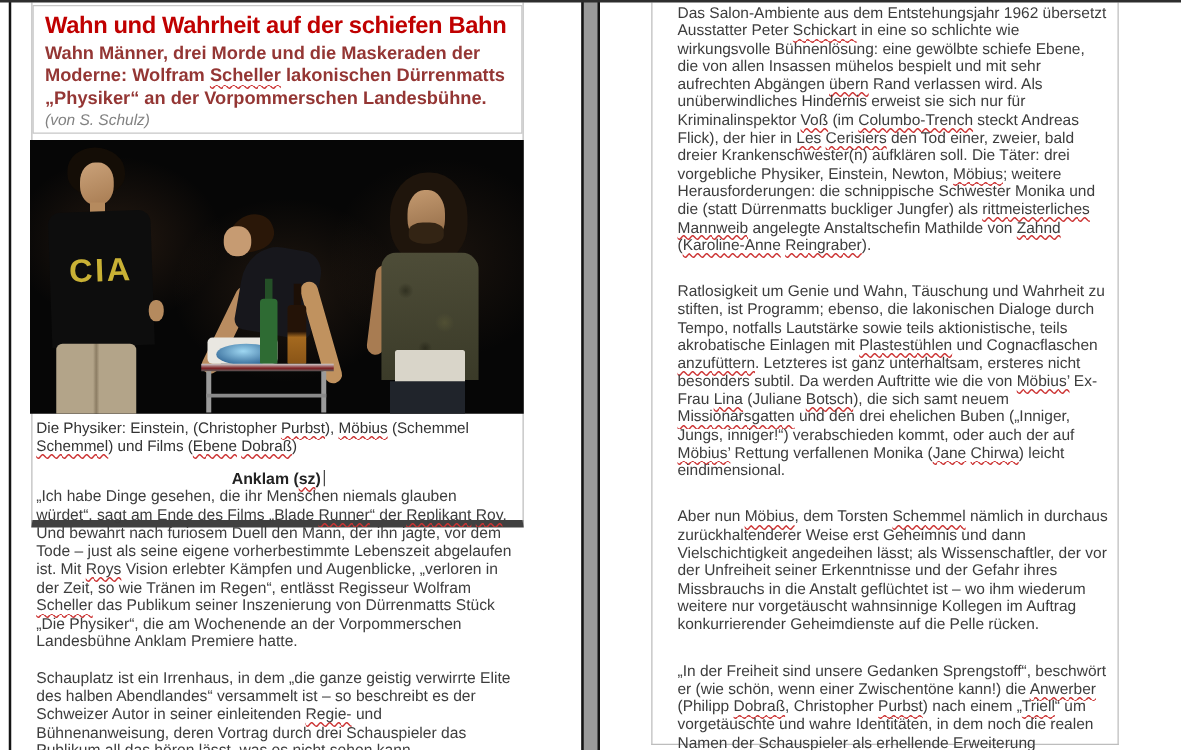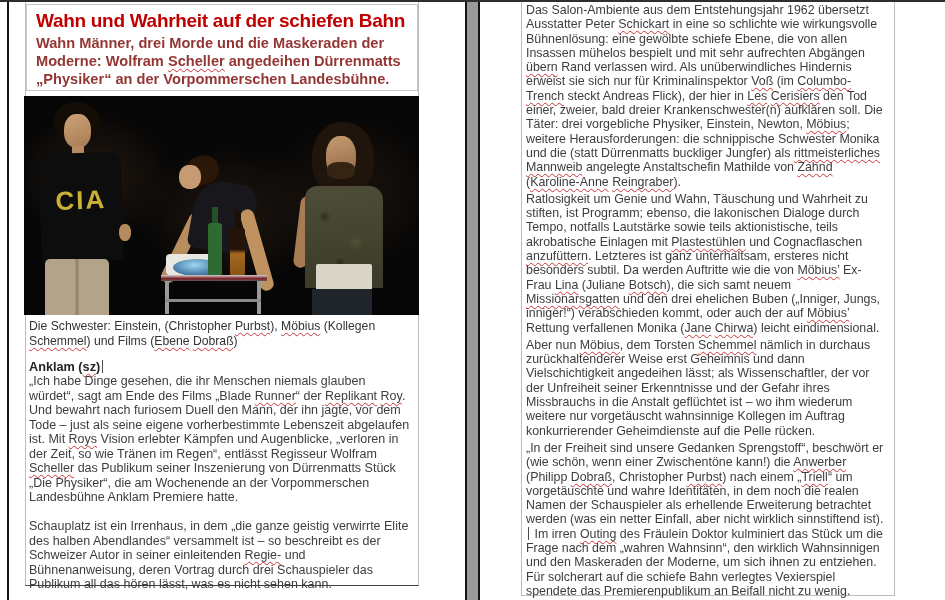--- a/index.html
+++ b/index.html
@@ -9,22 +9,22 @@
     background:#ffffff;
     font-family:"Liberation Sans", sans-serif;
     color:#3d3d3d;
   }
   .topline { position:absolute; left:0; top:0; width:945px; height:2px; background:#2e2e2e; z-index:6; }
   .page-edge-left { position:absolute; left:7px; top:0; width:2px; height:600px; background:#141414; z-index:5; }
   .gutter { position:absolute; left:465px; top:0; width:15px; height:600px;
     background:#9a9a9a; border-left:2px solid #141414; border-right:2px solid #141414; z-index:5; }
 
   
-  .col-left { position:absolute; left:25px; top:2px; width:394px; height:584px;
-    border-left:1px solid #bdbdbd; border-right:1px solid #bdbdbd; border-bottom:1px solid #404040; }
+  .col-left { position:absolute; left:25px; top:2px; width:394px; height:420px;
+    border-left:1px solid #bdbdbd; border-right:1px solid #bdbdbd; border-bottom:6px solid #404040; }
   .title-block { border:1px solid #c6c6c6; margin:2px 0 0 0; padding:4px 9px 2px 9px; }
   .title-block h1 { margin:0; font-size:19px; line-height:24px; font-weight:bold; color:#c00000;
     letter-spacing:-0.3px; white-space:nowrap; overflow:hidden; }
   .title-block h2 { margin:1px 0 0 0; font-size:14.6px; line-height:18px; font-weight:bold; color:#943634; }
   .byline { font-size:12.4px; line-height:15px; font-style:italic; color:#828282; margin-top:1px; }
 
   .photo { position:relative; margin:5px 0 0 -2px; width:395px; height:219px; overflow:hidden;
     background:
       radial-gradient(ellipse 120px 95px at 70px 80px,  rgba(150,95,55,.20), transparent 70%),
       radial-gradient(ellipse 130px 105px at 205px 120px, rgba(160,105,60,.17), transparent 70%),
@@ -71,49 +71,50 @@
   .m3vest { left:281px; top:90px; width:78px; height:102px; border-radius:12px 14px 0 0;
     background:
       radial-gradient(circle 9px at 25% 30%, rgba(30,30,18,.55), transparent 70%),
       radial-gradient(circle 11px at 65% 55%, rgba(90,88,54,.6), transparent 70%),
       radial-gradient(circle 8px at 45% 75%, rgba(25,25,15,.5), transparent 70%),
       linear-gradient(175deg,#4e4d38,#3a3a28); }
   .m3shirt { left:292px; top:168px; width:56px; height:28px; background:#d9d5c9; border-radius:2px; }
   .m3pants { left:288px; top:193px; width:60px; height:26px; background:#20242b; }
 
   .caption { font-size:12.2px; line-height:14.6px; color:#333; margin:4px 8px 0 3px; }
-  .lead { font-size:12.7px; font-weight:bold; color:#222; margin:12px 0 0 3px; }
+  .lead { font-size:12.7px; font-weight:bold; color:#222; margin:12px 0 0 3px;text-align:center; }
   .bodytext p { font-size:12.5px; line-height:14.5px; margin:0 6px 0 3px; }
   .bodytext p.gap { margin-top:14.5px; }
 
   
   .col-right { position:absolute; left:521px; top:2px; width:374px; height:594px;
     border-left:1px solid #bdbdbd; border-right:1px solid #bdbdbd; border-bottom:1px solid #bdbdbd;
-    padding:1px 7px 0 4px; }
+    padding:1px 7px 0 20px; }
   .col-right p { font-size:12.4px; line-height:14.3px; margin:0; }
-  .col-right p.gap { margin-top:3px; }
+  .col-right p.gap { margin-top:23px; }
 
   
   .sp { text-decoration-line:underline; text-decoration-style:wavy; text-decoration-color:#cc3333;
     text-decoration-thickness:1px; text-underline-offset:2px; text-decoration-skip-ink:none; }
   
   .cbar { display:inline-block; width:1px; height:13px; background:#4a4a4a; vertical-align:-2px; margin:0 2px; }
 </style>
 </head>
 <body>
 
 <div class="topline"></div>
 <div class="page-edge-left"></div>
 <div class="gutter"></div>
 
 <div class="col-left">
 
   <div class="title-block">
     <h1>Wahn und Wahrheit auf der schiefen Bahn</h1>
-    <h2><span>Wahn Männer, drei Morde und die Maskeraden der Moderne: Wolfram </span><span class="sp">Scheller</span><span> angedeihen Dürrenmatts „Physiker“ an der Vorpommerschen Landesbühne.</span></h2>
+    <h2><span>Wahn Männer, drei Morde und die Maskeraden der Moderne: Wolfram </span><span class="sp">Scheller</span><span> lakonischen Dürrenmatts „Physiker“ an der Vorpommerschen Landesbühne.</span></h2>
+    <div class="byline">(von S. Schulz)</div>
   </div>
 
   <div class="photo">
     <div class="m1hair"></div>
     <div class="m1face"></div>
     <div class="m1neck"></div>
     <div class="m1shirt">CIA</div>
     <div class="m1hand"></div>
     <div class="m1pants"></div>
 
@@ -136,21 +137,21 @@
 
     <div class="m3hair"></div>
     <div class="m3arm"></div>
     <div class="m3vest"></div>
     <div class="m3face"></div>
     <div class="m3beard"></div>
     <div class="m3shirt"></div>
     <div class="m3pants"></div>
   </div>
 
-  <div class="caption"><span>Die Schwester: Einstein, (Christopher </span><span class="sp">Purbst</span><span>), </span><span class="sp">Möbius</span><span> (Kollegen </span><span class="sp">Schemmel</span><span>) und Films (</span><span class="sp">Ebene</span><span> </span><span class="sp">Dobraß</span><span>)</span></div>
+  <div class="caption"><span>Die Physiker: Einstein, (Christopher </span><span class="sp">Purbst</span><span>), </span><span class="sp">Möbius</span><span> (Schemmel </span><span class="sp">Schemmel</span><span>) und Films (</span><span class="sp">Ebene</span><span> </span><span class="sp">Dobraß</span><span>)</span></div>
 
   <div class="lead"><span>Anklam (</span><span class="sp">sz</span><span>)</span><span class="cbar"></span></div>
 
   <div class="bodytext">
     <p><span>„Ich habe Dinge gesehen, die ihr Menschen niemals glauben würdet“, sagt am Ende des Films „Blade </span><span class="sp">Runner</span><span>“ der </span><span class="sp">Replikant</span><span> </span><span class="sp">Roy</span><span>. Und bewahrt nach furiosem Duell den Mann, der ihn jagte, vor dem Tode – just als seine eigene vorherbestimmte Lebenszeit abgelaufen ist. Mit </span><span class="sp">Roys</span><span> Vision erlebter Kämpfen und Augenblicke, „verloren in der Zeit, so wie Tränen im Regen“, entlässt Regisseur Wolfram </span><span class="sp">Scheller</span><span> das Publikum seiner Inszenierung von Dürrenmatts Stück „Die Physiker“, die am Wochenende an der Vorpommerschen Landesbühne Anklam Premiere hatte.</span></p>
     <p class="gap"><span>Schauplatz ist ein Irrenhaus, in dem „die ganze geistig verwirrte Elite des halben Abendlandes“ versammelt ist – so beschreibt es der Schweizer Autor in seiner einleitenden </span><span class="sp">Regie-</span><span> und Bühnenanweisung, deren Vortrag durch drei Schauspieler das Publikum all das hören lässt, was es nicht sehen kann.</span></p>
   </div>
 </div>
 
 <div class="col-right">

